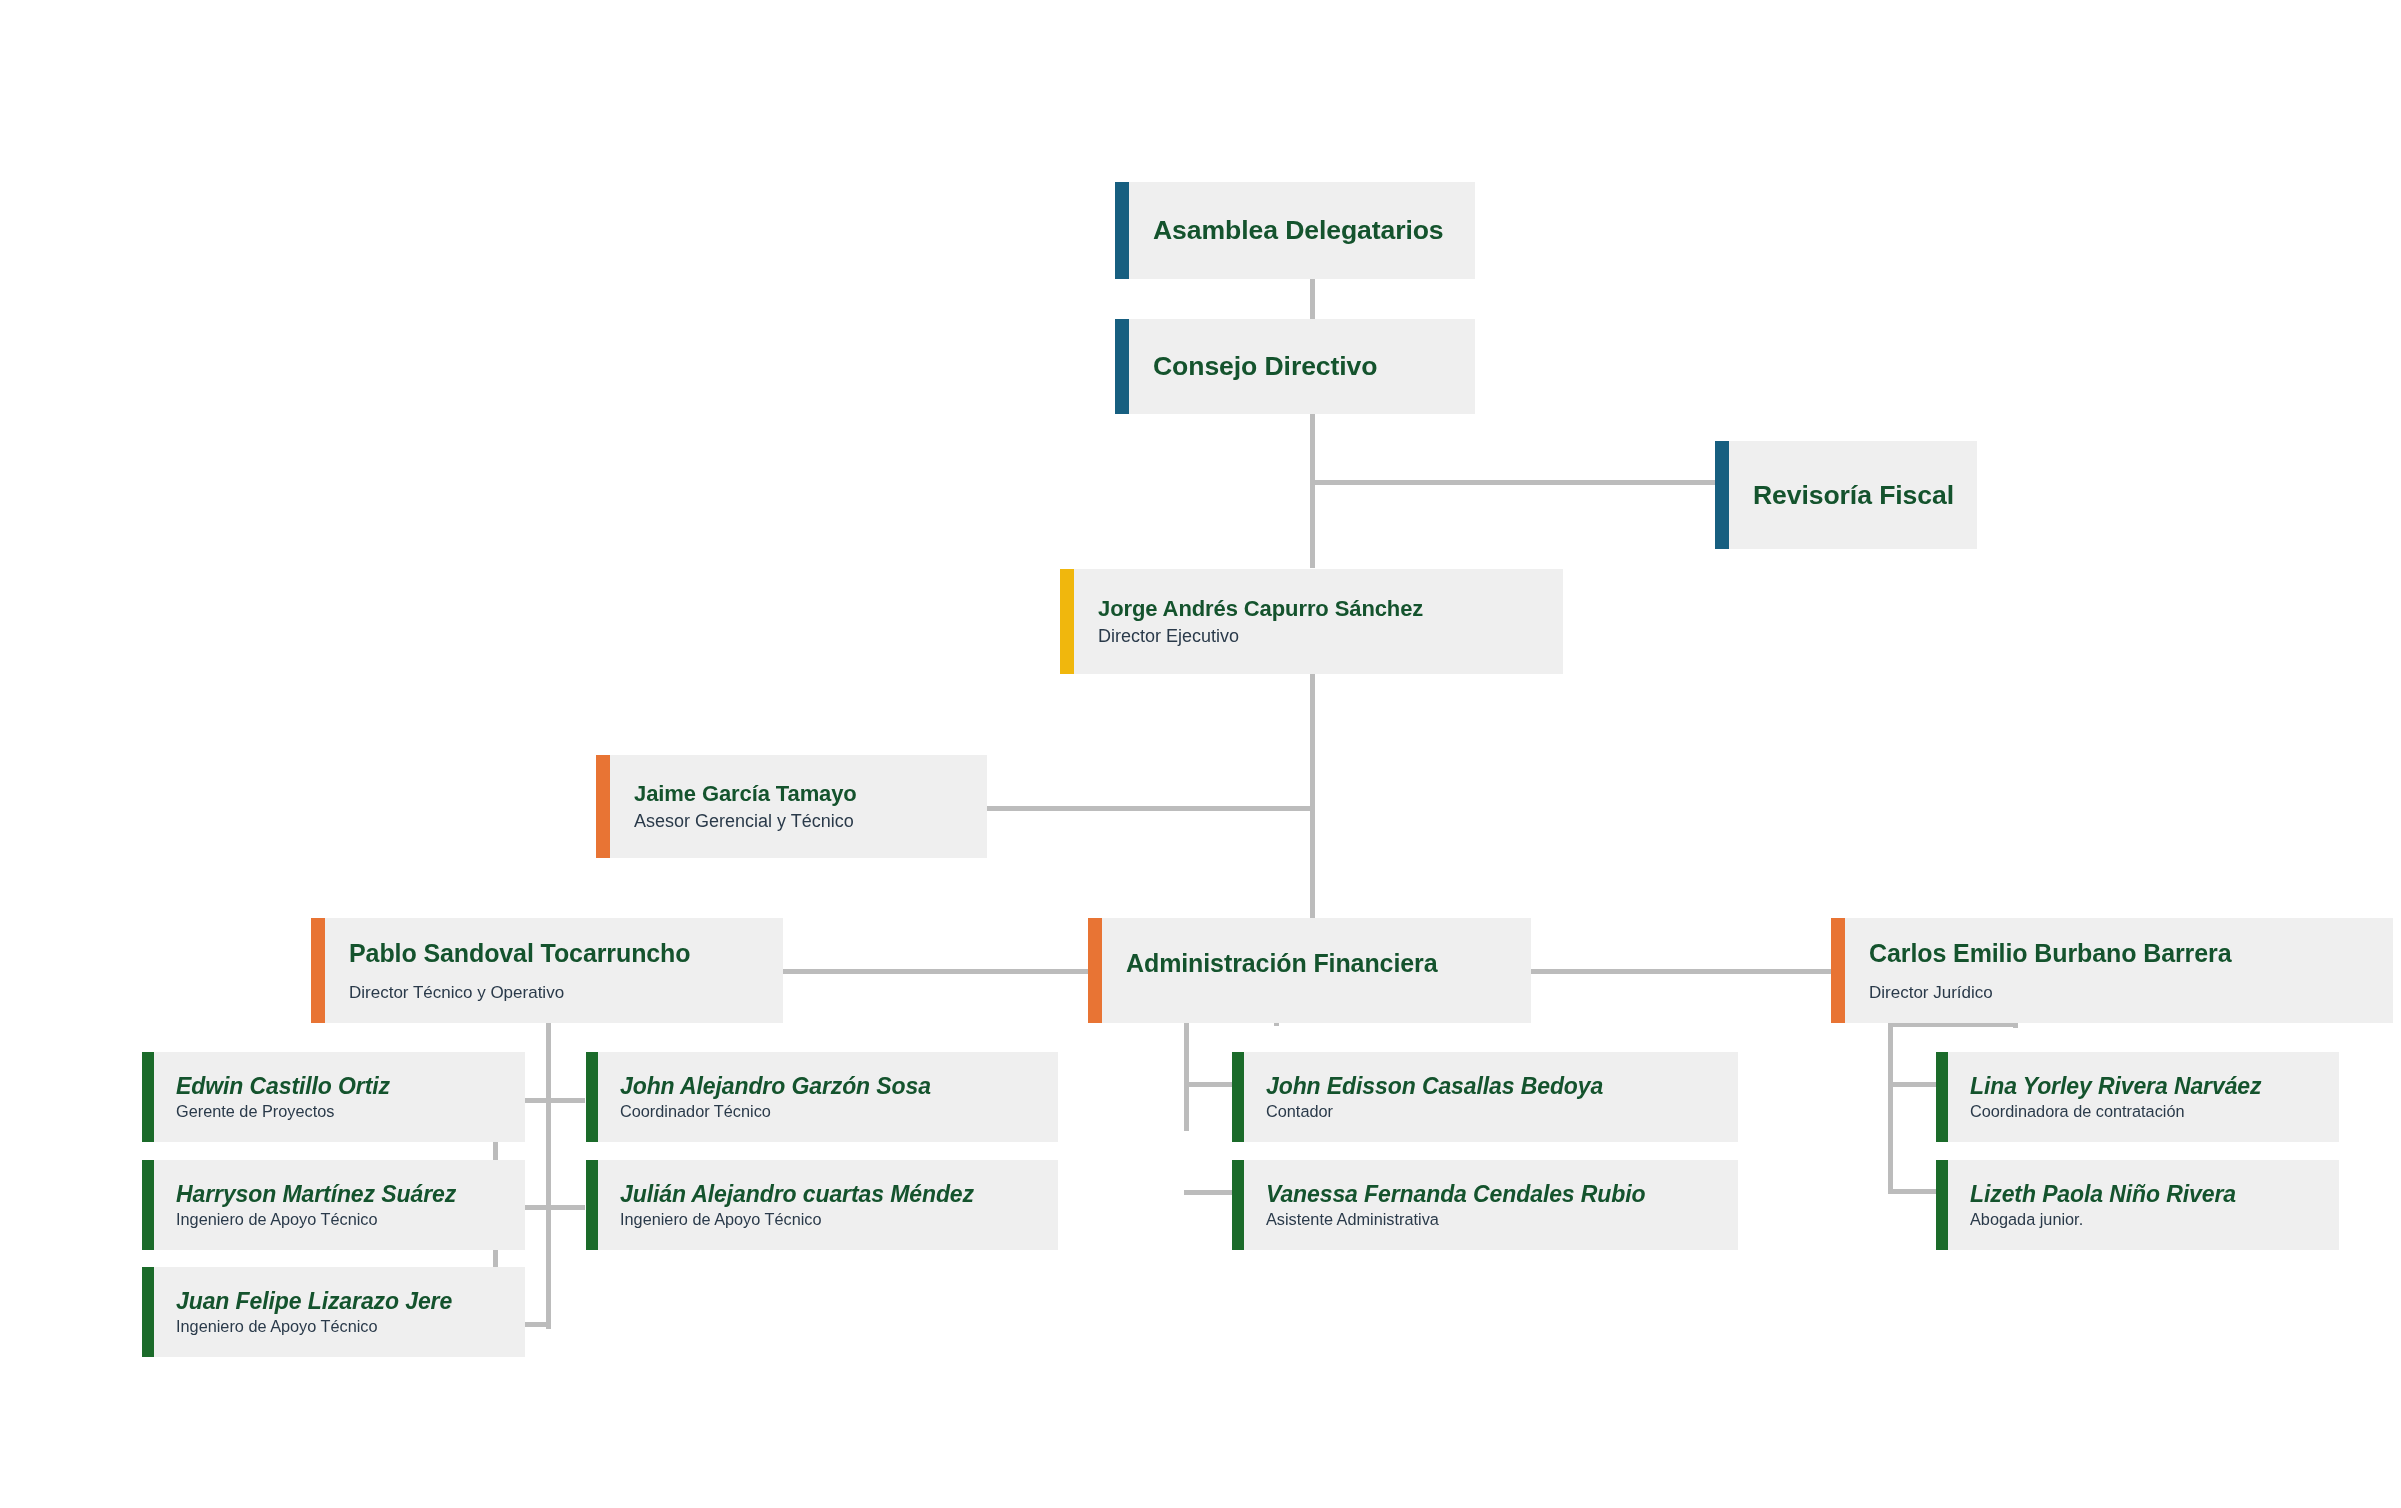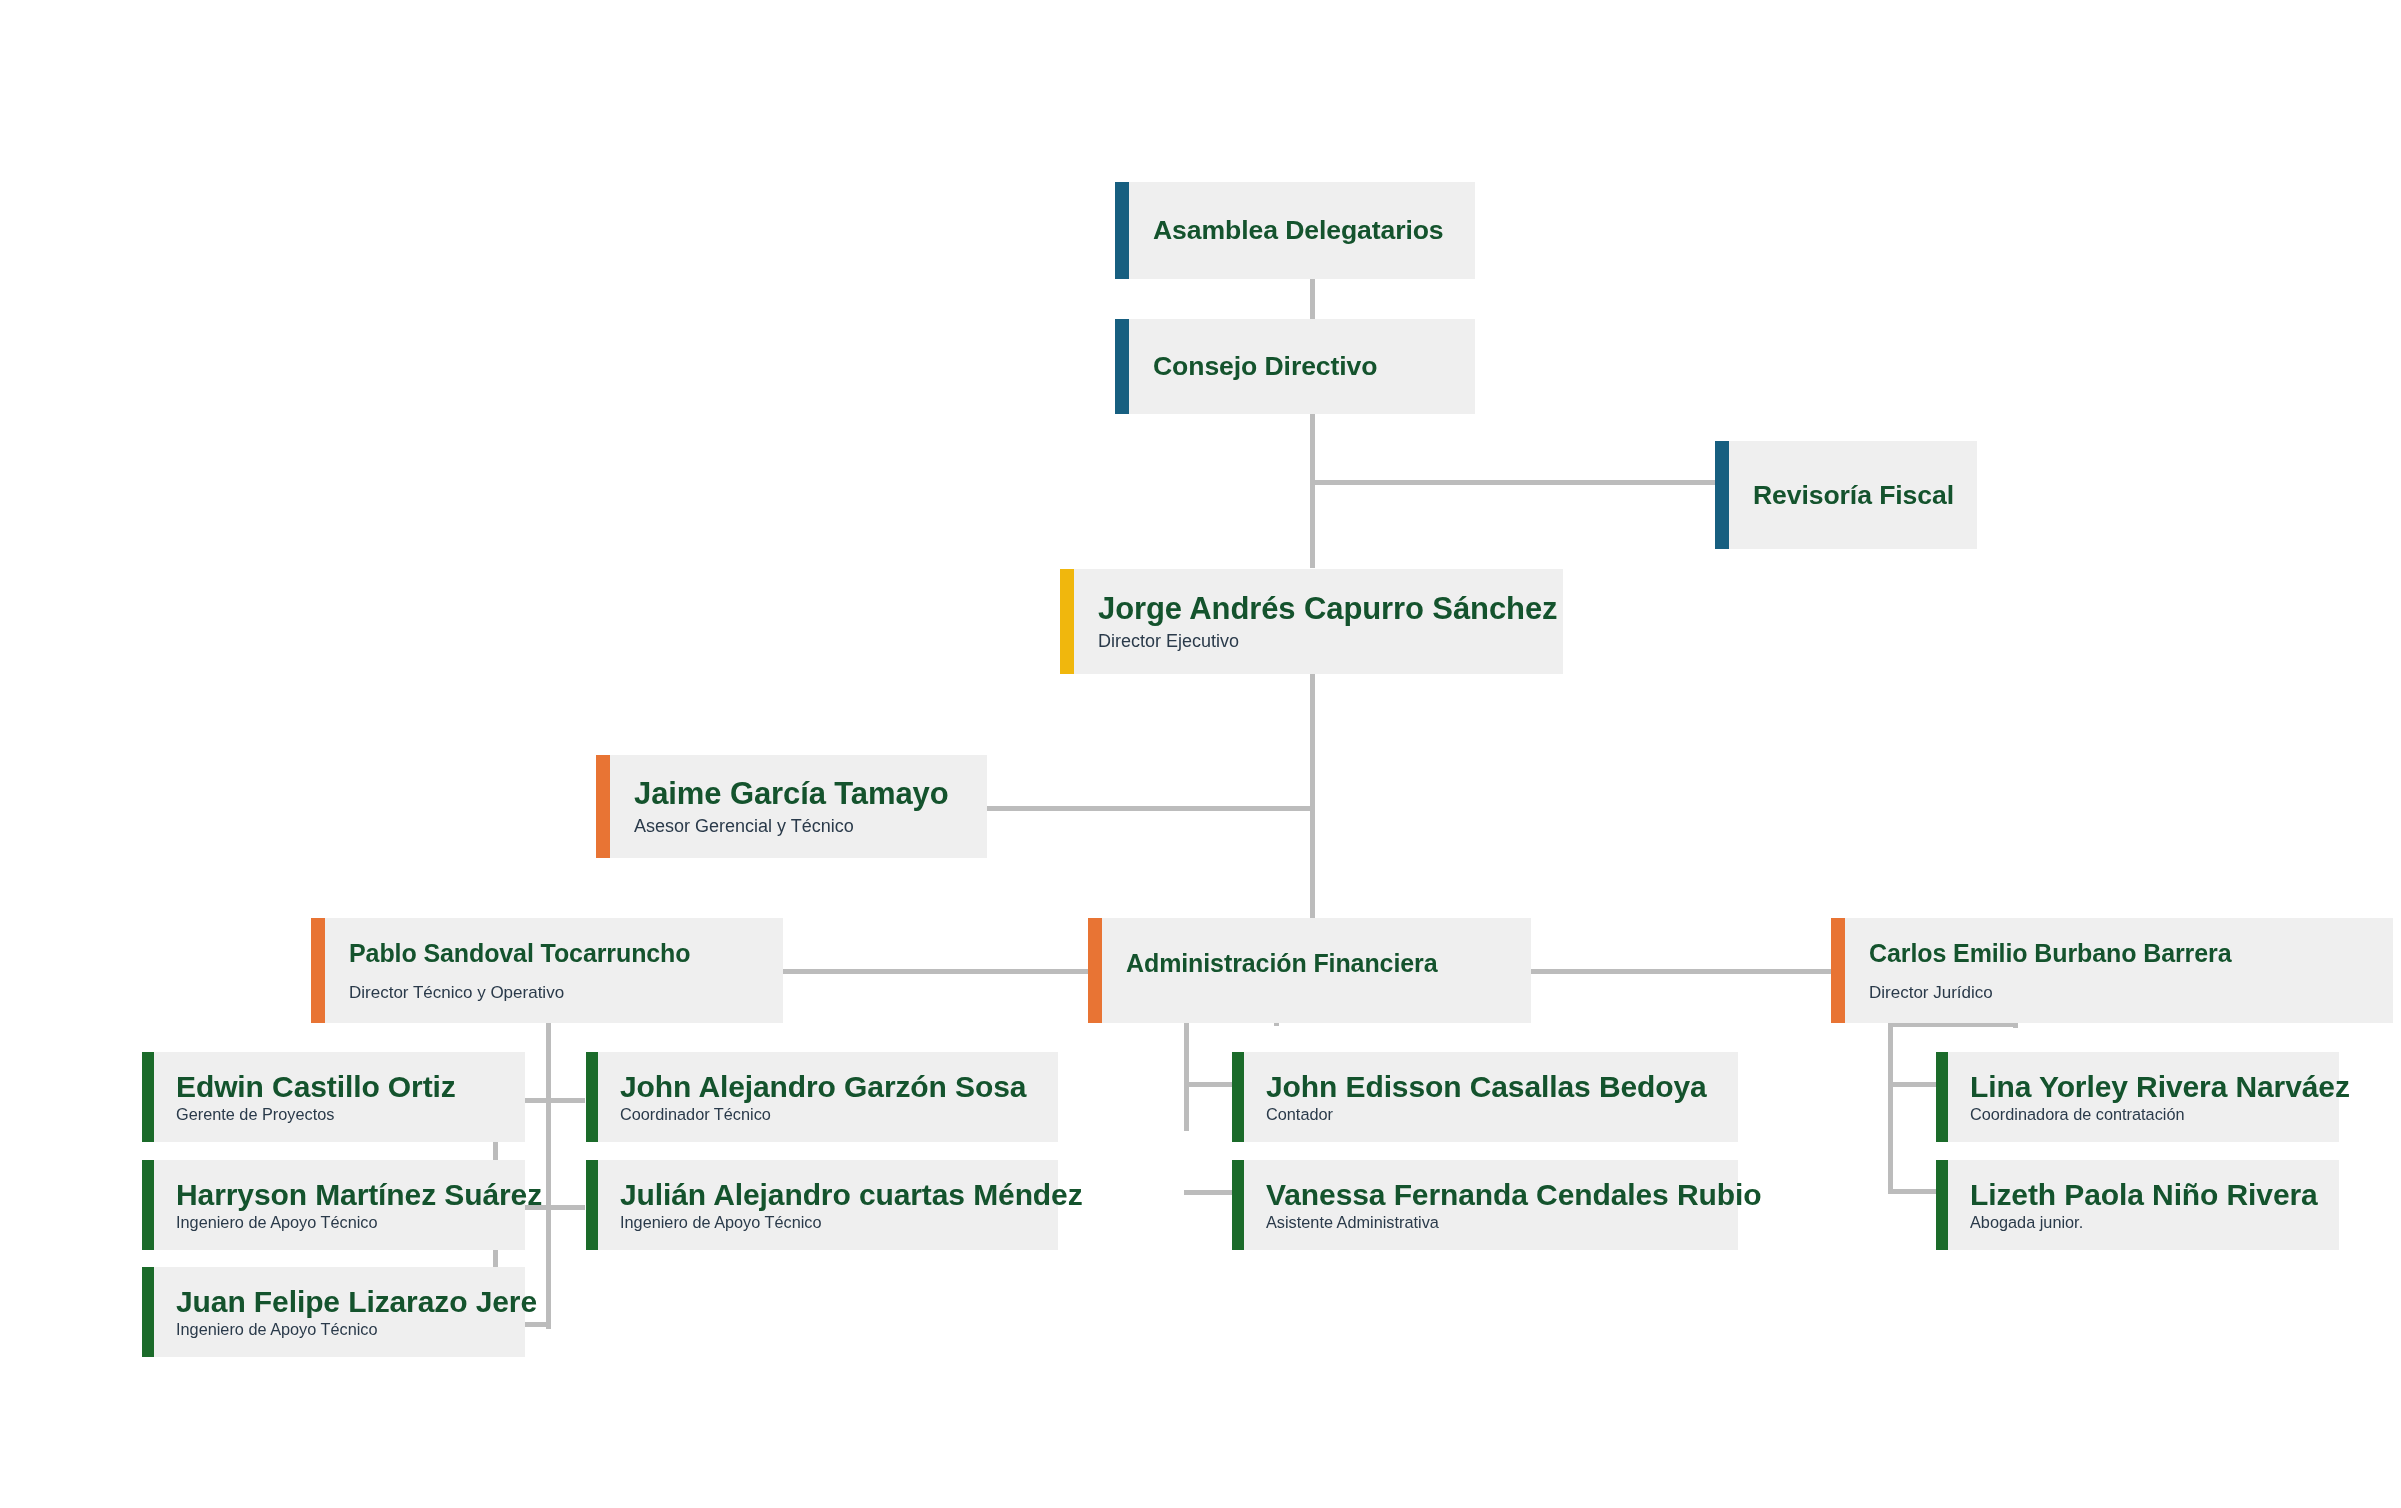--- a/index.html
+++ b/index.html
@@ -55,27 +55,27 @@
   }
   .node .rl {
     color: #2a3a4a;
     white-space: nowrap;
   }
 
   
   .lvl-top .nm { font-size: 26.6px; }
   .lvl-top .body { padding-left: 38px; }
 
-  .lvl-exec .nm { font-size: 31px; margin-bottom: 3.4px; }
+  .lvl-exec .nm { font-size: 22px; margin-bottom: 3.4px; }
   .lvl-exec .rl { font-size: 18px; }
 
   .lvl-mid .nm { font-size: 25px; margin-bottom: 15px; }
   .lvl-mid .rl { font-size: 17px; }
 
-  .lvl-leaf .nm { font-size: 30px; margin-bottom: 1.7px; }
+  .lvl-leaf .nm { font-size: 23px; margin-bottom: 1.7px; font-style: italic; }
   .lvl-leaf .rl { font-size: 16.3px; }
   .lvl-leaf .accent { width: 12px; }
   .lvl-leaf .body { padding-left: 34px; }
 
   .acc-teal   { background: #175f80; }
   .acc-yellow { background: #f0b70d; }
   .acc-orange { background: #e87434; }
   .acc-green  { background: #1b6b2a; }
 </style>
 </head>

